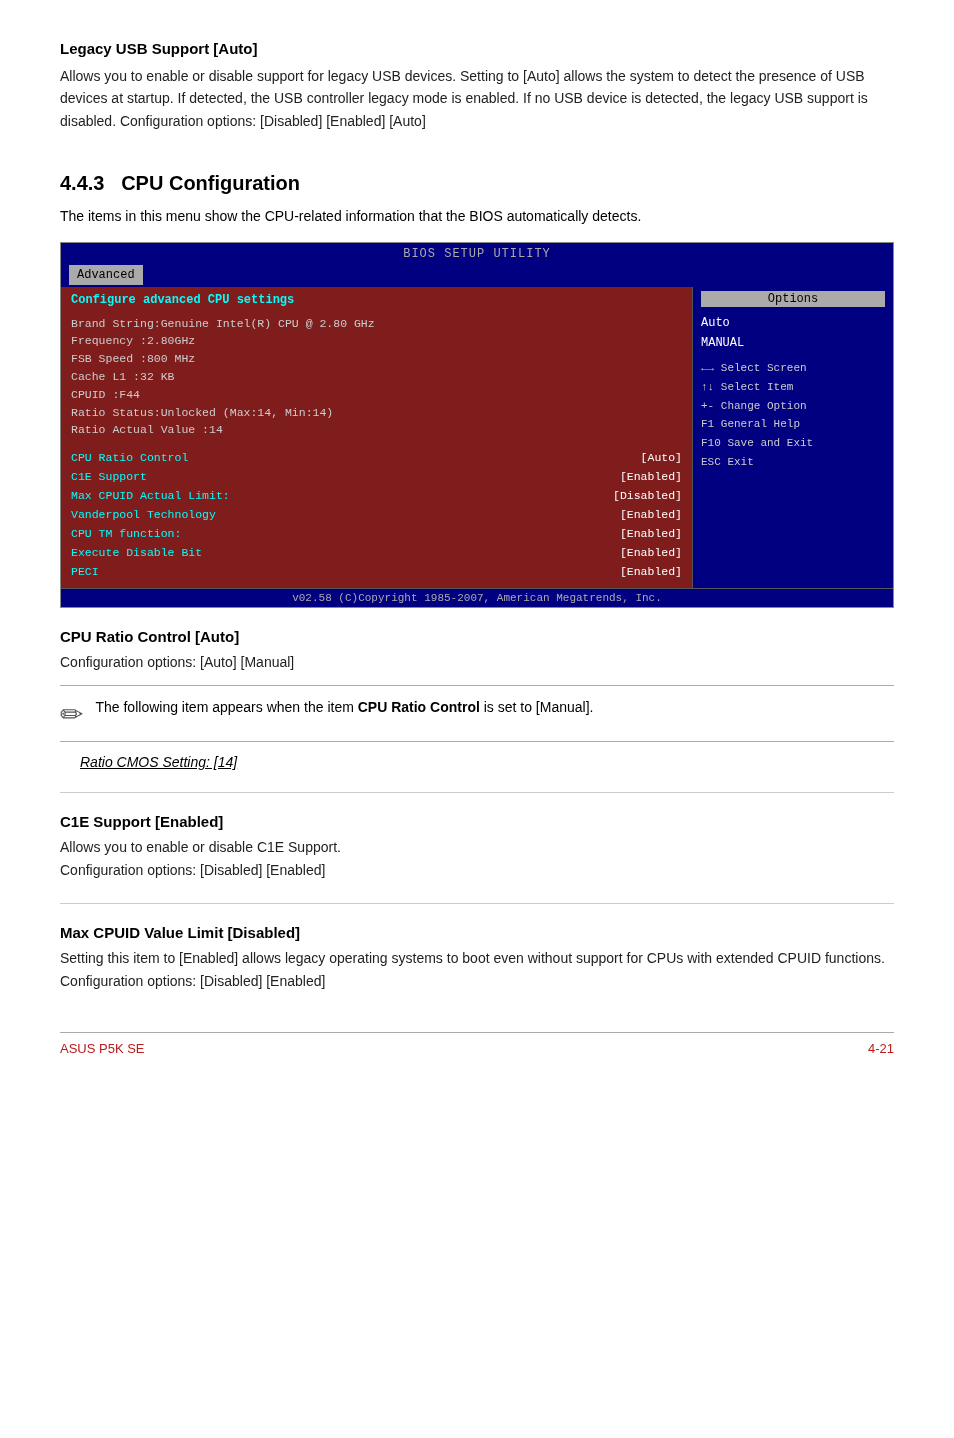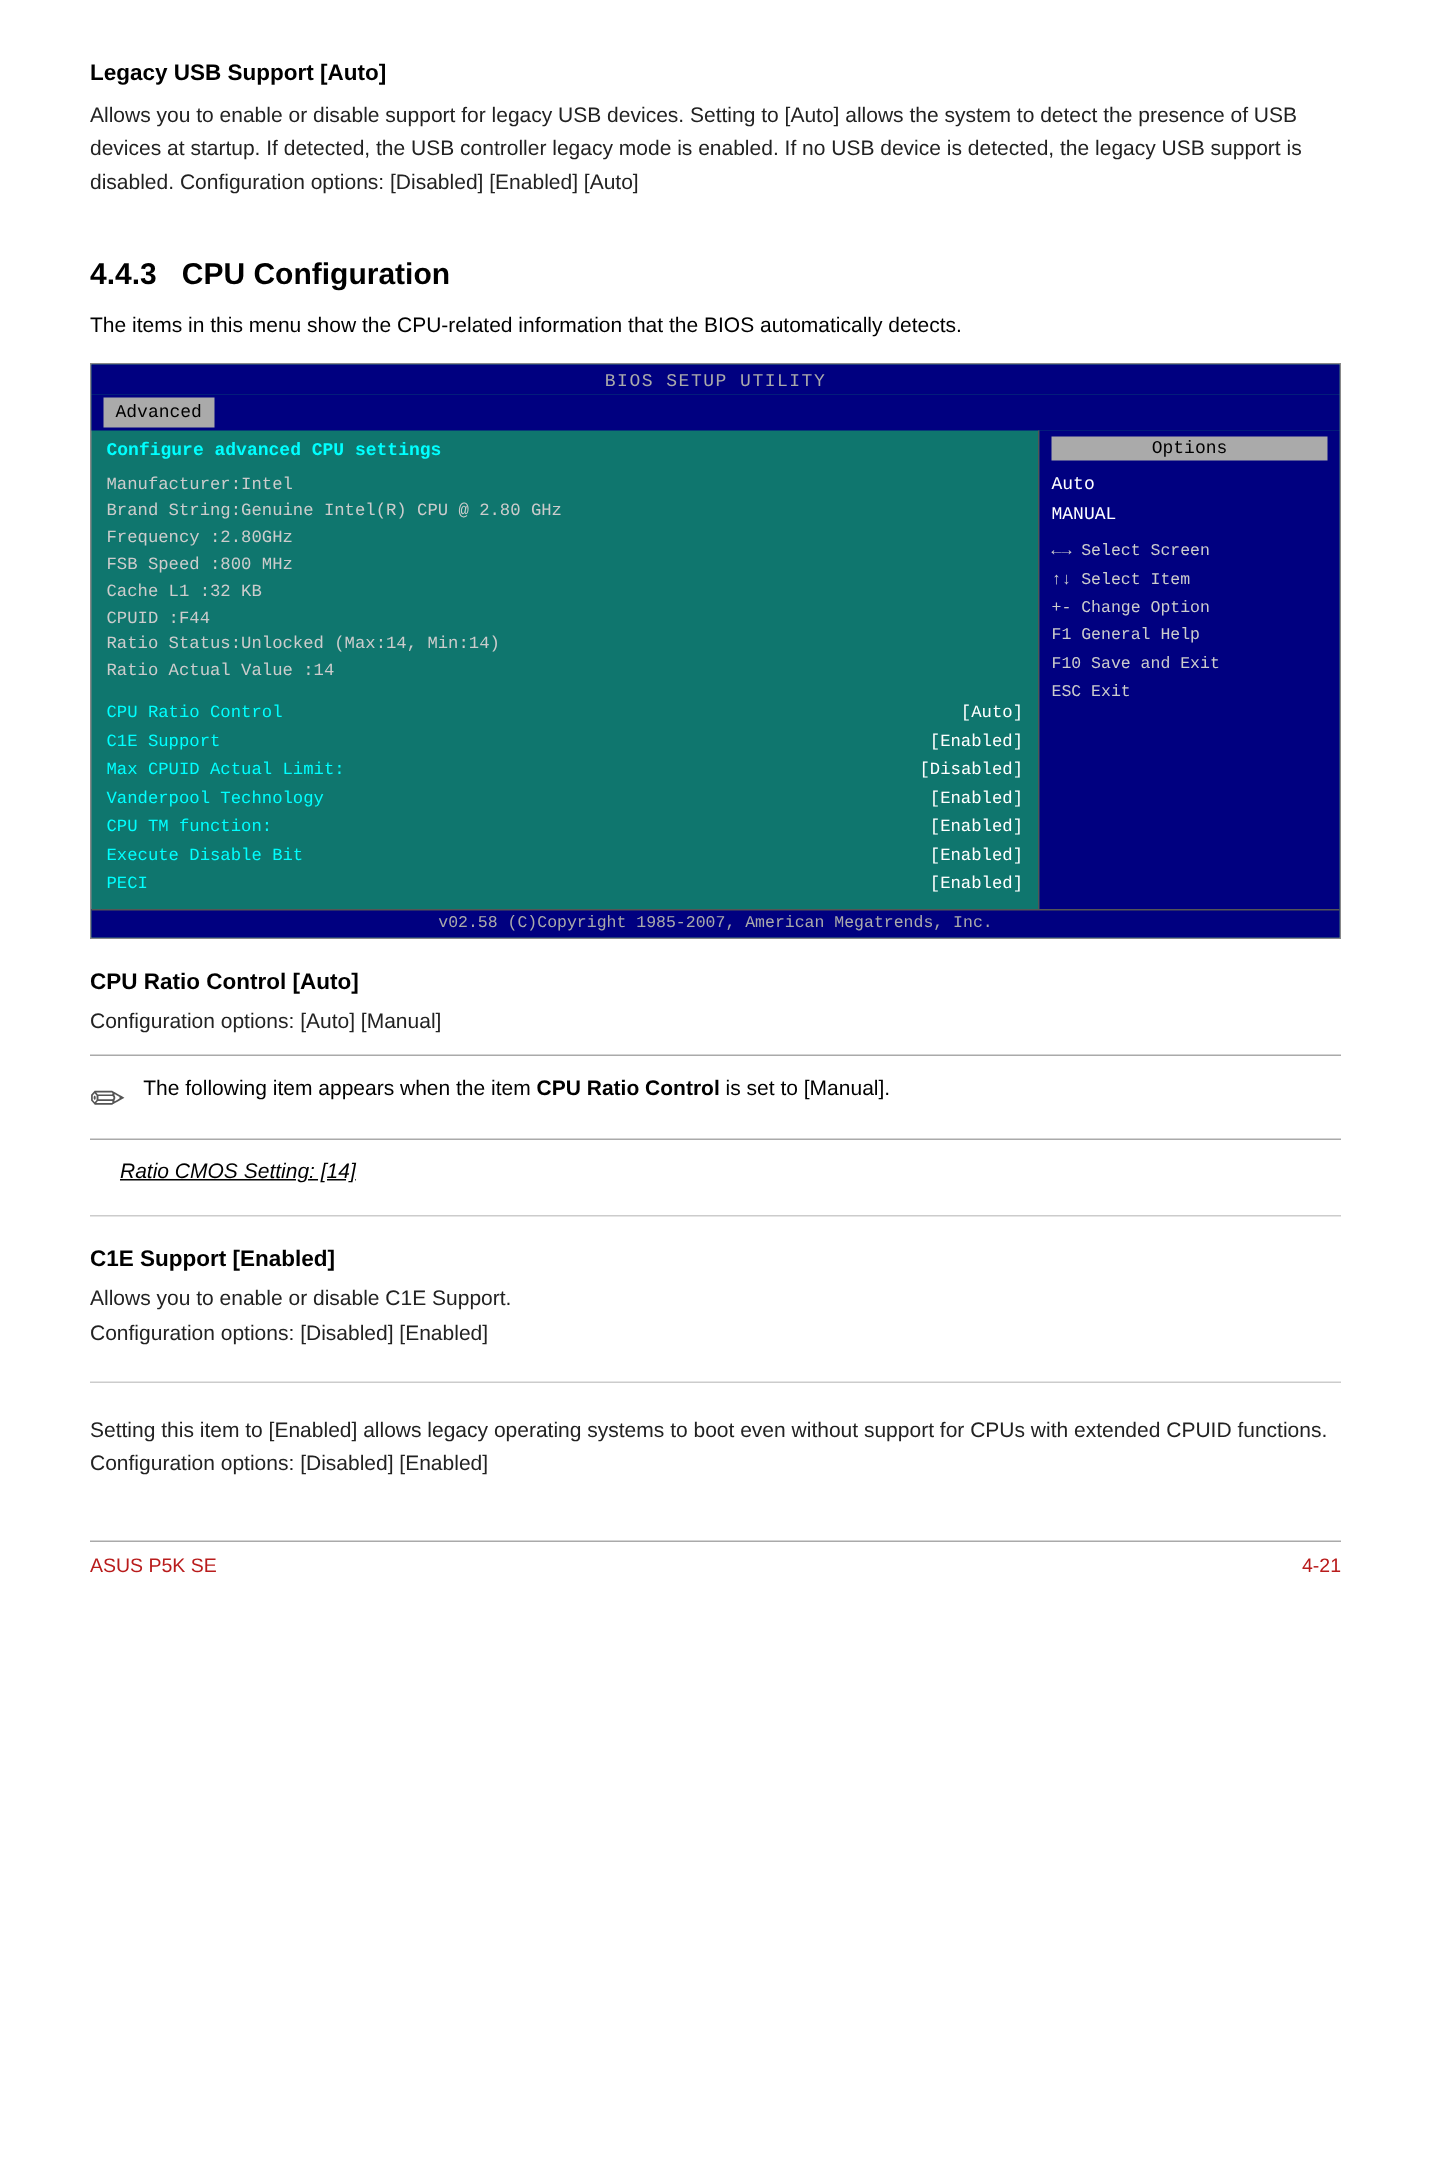--- a/index.html
+++ b/index.html
@@ -35,21 +35,21 @@
     }
     .section-443-desc {
       font-size: 14px;
       line-height: 1.6;
       margin-bottom: 14px;
     }
 
     
     .bios-box {
       border: 1px solid #888;
-      background: #0f766e;
+      background: #7f1d1d;
       color: #ccc;
       font-family: 'Courier New', monospace;
       font-size: 12px;
       margin-bottom: 8px;
     }
     .bios-header {
       background: #000080;
       color: #aaa;
       text-align: center;
       padding: 4px 0 2px 0;
@@ -215,21 +215,20 @@
 
   <div class="bios-box">
     <div class="bios-header">BIOS SETUP UTILITY</div>
     <div class="bios-tabs">
       <div class="bios-tab">Advanced</div>
     </div>
     <div class="bios-main">
       <div class="bios-left">
         <div class="bios-section-header">Configure advanced CPU settings</div>
         <div class="bios-info-block" id="bios-info">
-            <div>Manufacturer:Intel</div>
             <div>Brand String:Genuine Intel(R) CPU @ 2.80 GHz</div>
             <div>Frequency   :2.80GHz</div>
             <div>FSB Speed   :800 MHz</div>
             <div>Cache L1    :32 KB</div>
             <div>CPUID       :F44</div>
             <div>Ratio Status:Unlocked (Max:14, Min:14)</div>
             <div>Ratio Actual Value  :14</div>
           </div>
         <div class="bios-config-table" id="bios-config">
             <div class="bios-config-row">
@@ -302,20 +301,21 @@
   <div class="subsection-title">C1E Support [Enabled]</div>
   <div class="subsection-body" id="c1e-body">
       <div>Allows you to enable or disable C1E Support.</div>
       <div>Configuration options: [Disabled] [Enabled]</div>
     </div>
 </div>
 
 <hr class="divider">
 
 <div class="subsection">
+  <div class="subsection-title">Max CPUID Value Limit [Disabled]</div>
   <div class="subsection-body" id="max-cpuid-body">
       <div>Setting this item to [Enabled] allows legacy operating systems to boot even without support for CPUs with extended CPUID functions.</div>
       <div>Configuration options: [Disabled] [Enabled]</div>
     </div>
 </div>
 
 <div class="page-footer">
   <span>ASUS P5K SE</span>
   <span>4-21</span>
 </div>

